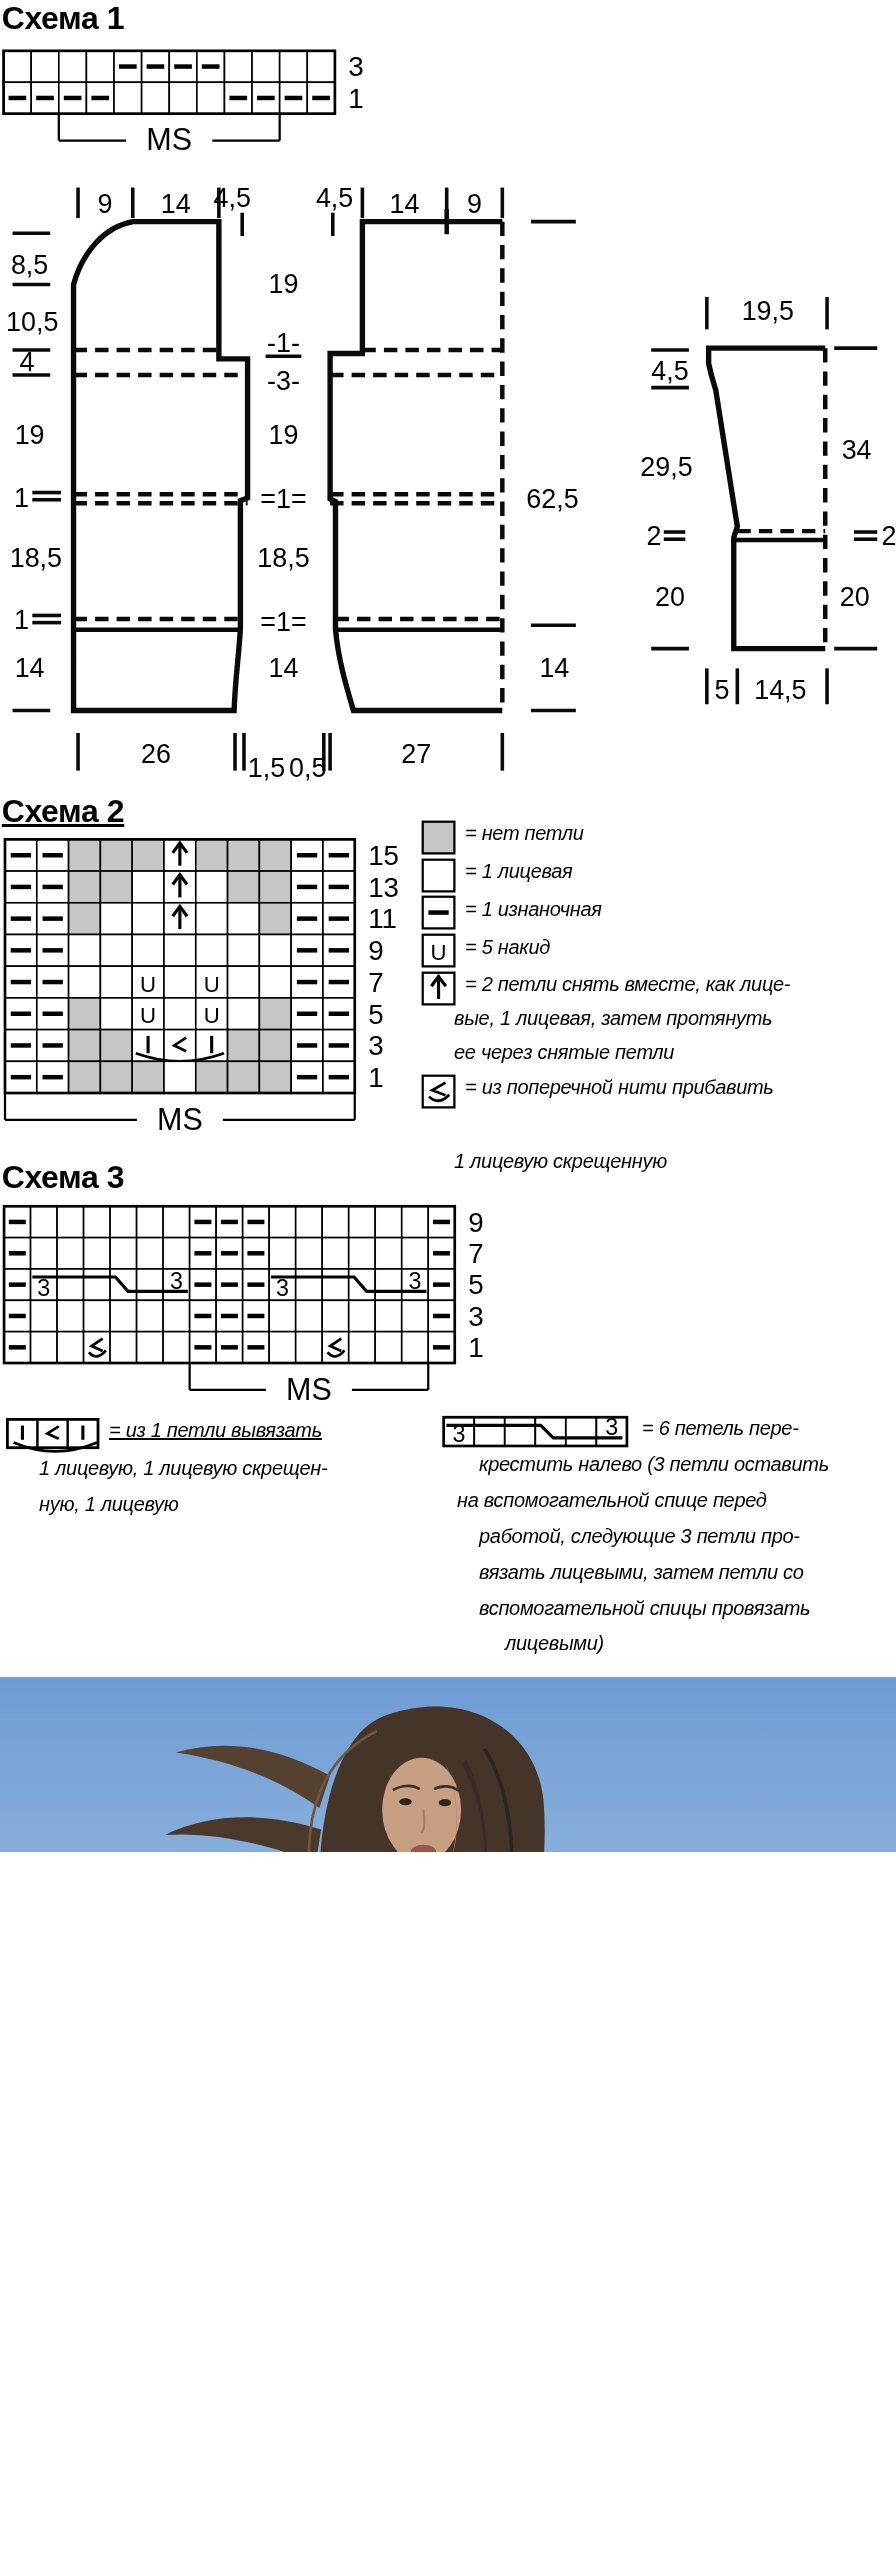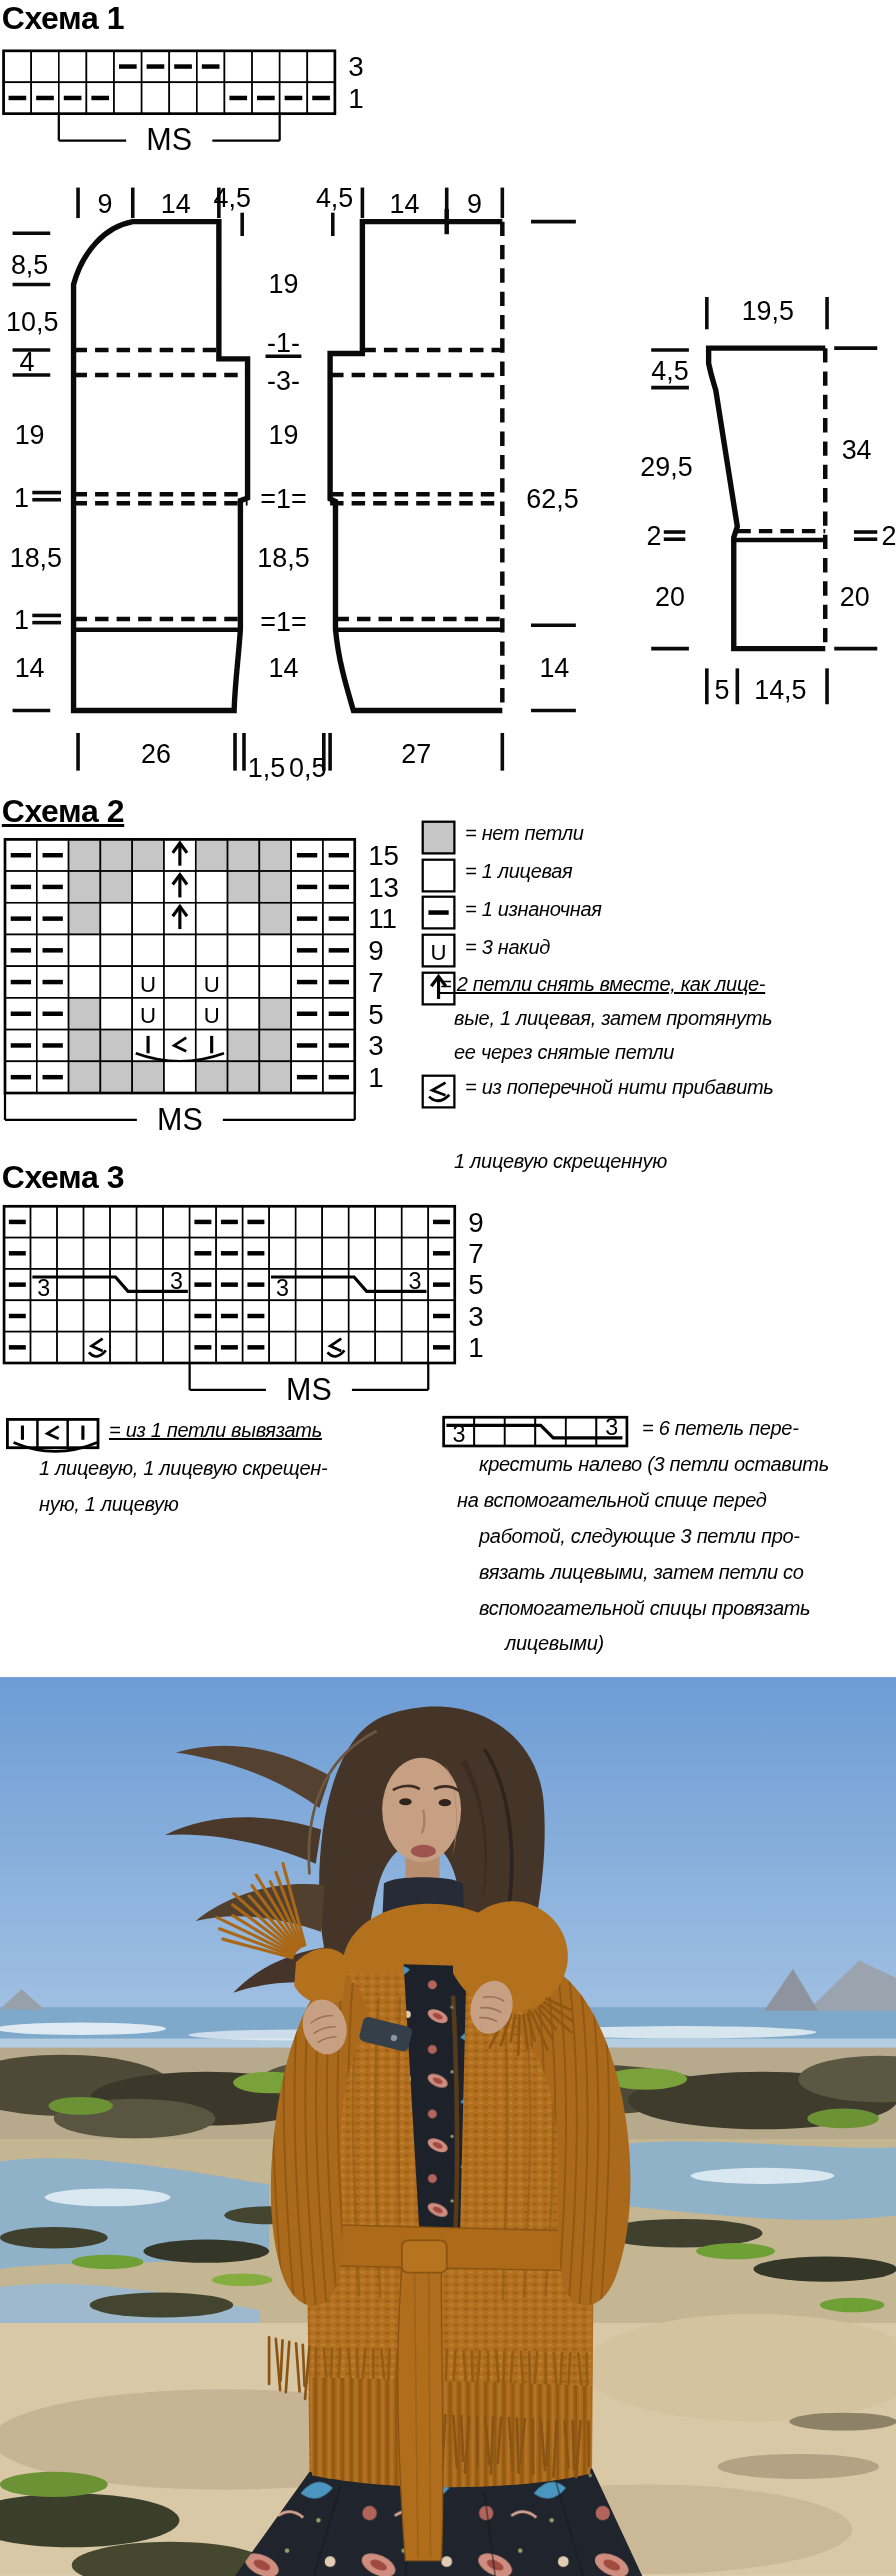--- a/index.html
+++ b/index.html
@@ -1,16 +1,16 @@
 <!DOCTYPE html>
 <html style="font-size:14.4px"><head>
 <meta charset="utf-8">
 <style>
   html,body{margin:0;padding:0;background:#fff;}
-  #page{position:relative;width:897px;height:2576px;background:#fff;overflow:hidden;
+  #page{position:relative;width:897px;height:1852px;background:#fff;overflow:hidden;
         font-family:"Liberation Sans",sans-serif;color:#000;}
   .sect-title{position:absolute;font-size:32px;font-weight:700;letter-spacing:-0.4px;}
   .abs{position:absolute;}
   .it{position:absolute;font-style:italic;font-size:20px;white-space:nowrap;letter-spacing:-0.3px;}
   svg text{font-family:"Liberation Sans",sans-serif;fill:#000;}
   .dim{font-size:30px;}
 </style>
 </head>
 <body>
 
@@ -497,29 +497,29 @@
       <div class="it" style="left: 465px; top: 860px;">= 1 лицевая</div>
       <svg class="abs" width="38" height="38" style="left:420px;top:894px;" viewBox="0 0 42 42">
         <rect x="3" y="3" width="35" height="35" fill="#fff" stroke="#000" stroke-width="2.5"></rect>
         <line x1="9.3" y1="20.5" x2="31.7" y2="20.5" stroke="#000" stroke-width="5"></line>
       </svg>
       <div class="it" style="left: 465px; top: 898px;">= 1 изнаночная</div>
       <svg class="abs" width="38" height="38" style="left:420px;top:932px;" viewBox="0 0 42 42">
         <rect x="3" y="3" width="35" height="35" fill="#fff" stroke="#000" stroke-width="2.5"></rect>
         <text x="20.5" y="31" text-anchor="middle" font-size="24.5">U</text>
       </svg>
-      <div class="it" style="left: 465px; top: 936px;">= 3 накид</div>
+      <div class="it" style="left: 465px; top: 936px;">= 5 накид</div>
       <svg class="abs" width="38" height="38" style="left:420px;top:970px;" viewBox="0 0 42 42">
         <rect x="3" y="3" width="35" height="35" fill="#fff" stroke="#000" stroke-width="2.5"></rect>
         <g>
           <line x1="20.5" y1="8" x2="20.5" y2="32" stroke="#000" stroke-width="3.5"></line>
           <path d="M 12.5 18 L 20.5 7 L 28.5 18" fill="none" stroke="#000" stroke-width="3.5"></path>
         </g>
       </svg>
-      <div class="it" style="left: 440px; top: 973px; text-decoration: underline;">= 2 петли снять вместе, как лице-</div>
+      <div class="it" style="left: 465px; top: 973px;">= 2 петли снять вместе, как лице-</div>
       <div class="it" style="left: 454px; top: 1007px;">вые, 1 лицевая, затем протянуть</div>
       <div class="it" style="left: 454px; top: 1041px;">ее через снятые петли</div>
       <svg class="abs" width="38" height="38" style="left:420px;top:1073px;" viewBox="0 0 42 42">
         <rect x="3" y="3" width="35" height="35" fill="#fff" stroke="#000" stroke-width="2.5"></rect>
         <g>
           <path d="M 28.2 10.7 L 13.5 19.1 L 28.2 24.7" fill="none" stroke="#000" stroke-width="3"></path>
           <path d="M 10 26.1 Q 20.5 36.25 32.4 24" fill="none" stroke="#000" stroke-width="3"></path>
         </g>
       </svg>
       <div class="it" style="left: 465px; top: 1076px;">= из поперечной нити прибавить</div>

